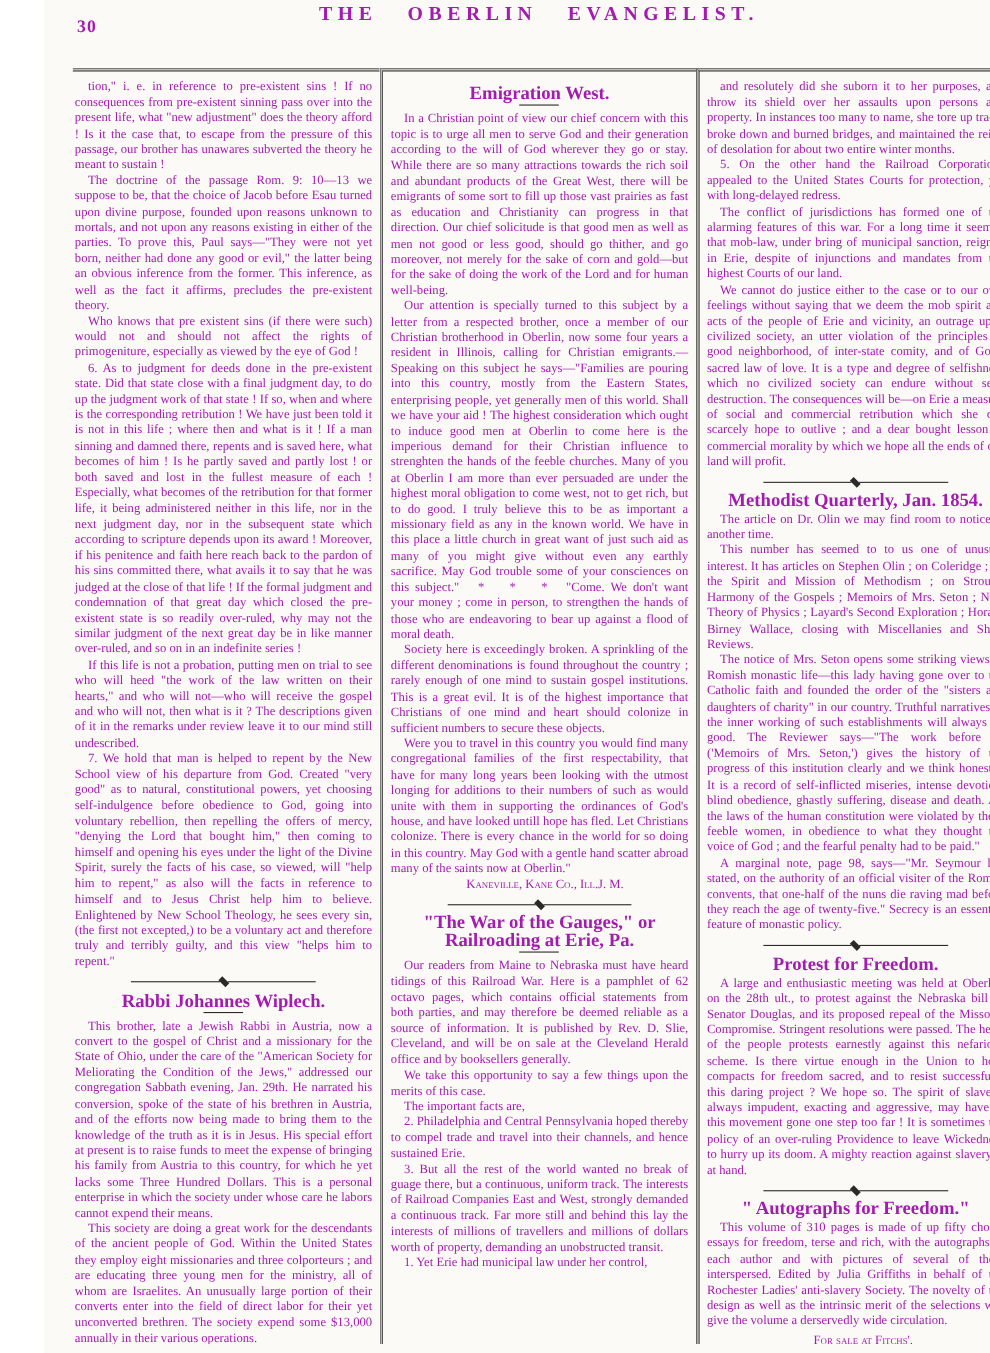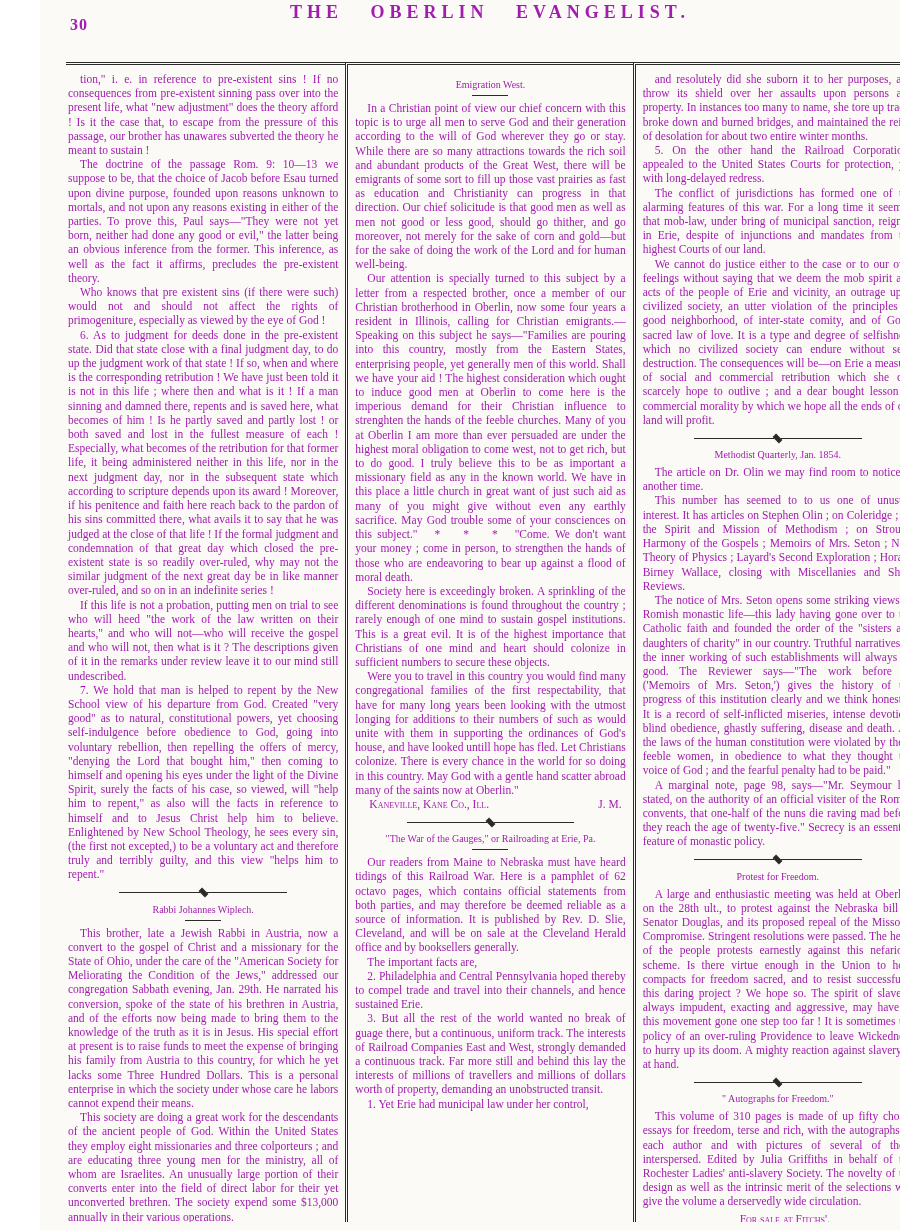--- a/index.html
+++ b/index.html
@@ -27,38 +27,38 @@
     border-top:3px double #2a2a2a;
     padding:7px 7px 0 7px;overflow:hidden;
   }
   .col.first{padding-left:2px;}
   .col.mid,.col.last{border-left:3px double #2a2a2a;}
   p.tx{
     margin:0;text-align:justify;text-indent:12px;
     font-size:11.5px;line-height:14.2px;
   }
   .article-title{
-    text-align:center;font-weight:normal;font-size:10px;line-height:16px;
+    text-align:center;font-weight:bold;font-size:17px;line-height:16px;
     margin:5px 6px 2px 6px;
   }
   .title-rule{
     width:36px;border:0;border-top:1.5px solid #2a2a2a;
     margin:2px auto 5px auto;
   }
   .orn{
     display:flex;align-items:center;justify-content:center;
     width:62%;margin:7px auto 5px auto;height:8px;
   }
   .orn::before,.orn::after{content:"";flex:1;border-top:1.2px solid #2a2a2a;}
   .orn-diamond{
     width:9px;height:9px;background:#2a2a2a;
     transform:rotate(45deg) scale(1,.55);margin:0 -1px;flex:0 0 auto;
   }
   .sig-row{
-    display:flex;justify-content:space-between;
+    display:flex;justify-content:center;
     font-size:11.5px;line-height:14.2px;margin:0;padding:0 4px 0 14px;
   }
   .sig-place{font-variant:small-caps;}
   .footer-line{
     margin:3px 0 0 0;text-indent:14px;text-align:center;
     font-size:11.5px;line-height:14.2px;font-variant:small-caps;
   }
 </style>
 </head>
 <body>
@@ -100,20 +100,21 @@
         <span class="sig-place">Kaneville, Kane Co., Ill.</span>
         <span>J. M.</span>
       </div>
 
       <div class="orn">
           <span class="orn-diamond"></span>
         </div>
       <div class="article-title">"The War of the Gauges," or Railroading at Erie, Pa.</div>
       <hr class="title-rule">
       <p class="tx">Our readers from Maine to Nebraska must have heard tidings of this Railroad War.  Here is a pamphlet of 62 octavo pages, which contains official statements from both parties, and may therefore be deemed reliable as a source of information.  It is published by Rev. D. Slie, Cleveland, and will be on sale at the Cleveland Herald office and by booksellers generally.</p>
+      <p class="tx">We take this opportunity to say a few things upon the merits of this case.</p>
       <p class="tx">The important facts are,</p>
       <p class="tx">2.  Philadelphia and Central Pennsylvania hoped thereby to compel trade and travel into their channels, and hence sustained Erie.</p>
       <p class="tx">3.  But all the rest of the world wanted no break of guage there, but a continuous, uniform track.  The interests of Railroad Companies East and West, strongly demanded a continuous track.  Far more still and behind this lay the interests of millions of travellers and millions of dollars worth of property, demanding an unobstructed transit.</p>
       <p class="tx">1.  Yet Erie had municipal law under her control,</p>
     </div>
 
     <div class="col last">
       <p class="tx">and resolutely did she suborn it to her purposes, and throw its shield over her assaults upon persons and property.  In instances too many to name, she tore up track, broke down and burned bridges, and maintained the reign of desolation for about two entire winter months.</p>
       <p class="tx">5.  On the other hand the Railroad Corporations appealed to the United States Courts for protection, yet with long-delayed redress.</p>
       <p class="tx">The conflict of jurisdictions has formed one of the alarming features of this war.  For a long time it seemed that mob-law, under bring of municipal sanction, reigned in Erie, despite of injunctions and mandates from the highest Courts of our land.</p>

